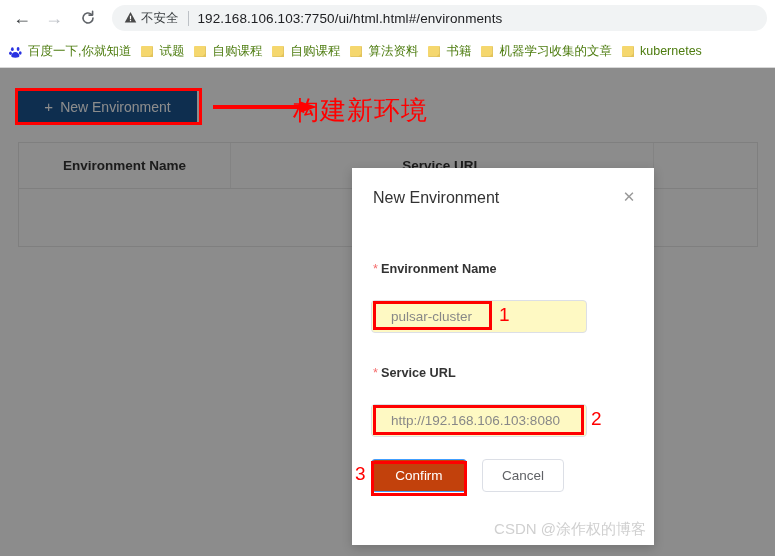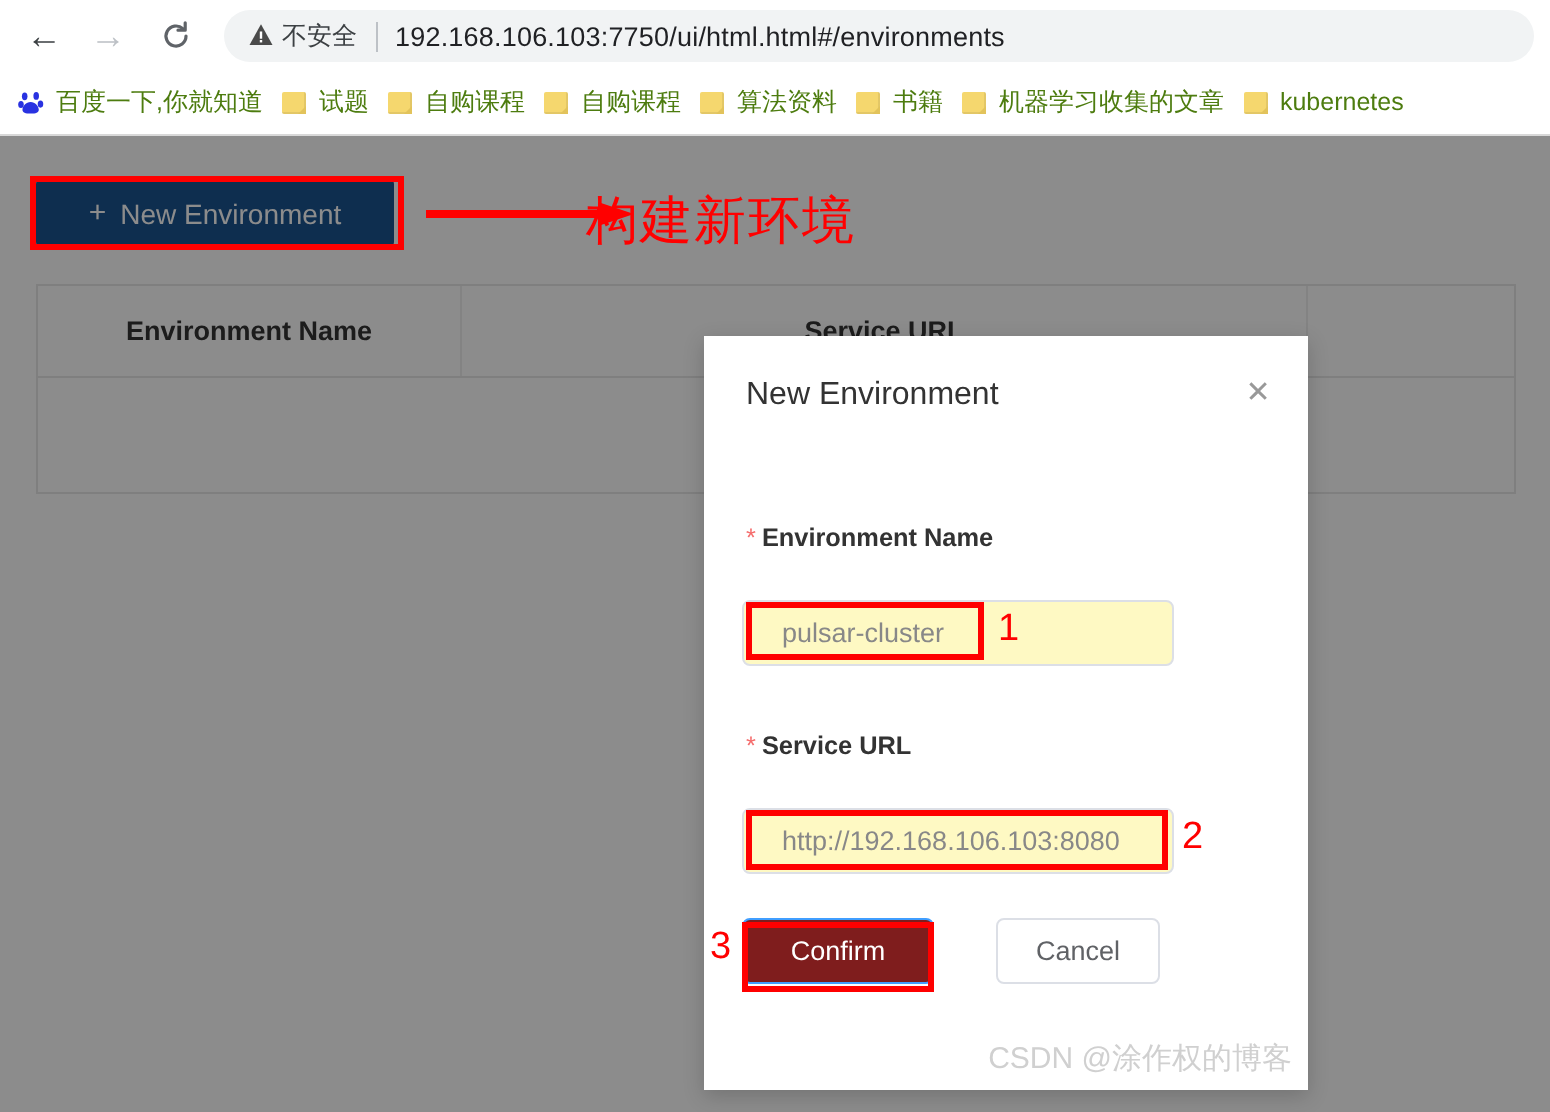--- a/index.html
+++ b/index.html
@@ -270,34 +270,34 @@
   #modal-buttons {
     position: absolute;
     left: 19px;
     top: 291px;
     display: flex;
     align-items: center;
   }
   #confirm-button {
     width: 96px;
     height: 33px;
-    background: #7f1d1d;
+    background: #c2410c;
     border: 1px solid #409eff;
     border-radius: 4px;
     color: #ffffff;
     font-size: 13.5px;
     display: flex;
     align-items: center;
     justify-content: center;
     box-sizing: border-box;
   }
   #cancel-button {
     width: 82px;
     height: 33px;
-    margin-left: 31px;
+    margin-left: 15px;
     background: #ffffff;
     border: 1px solid #dcdfe6;
     border-radius: 4px;
     color: #606266;
     font-size: 13.5px;
     display: flex;
     align-items: center;
     justify-content: center;
     box-sizing: border-box;
   }

